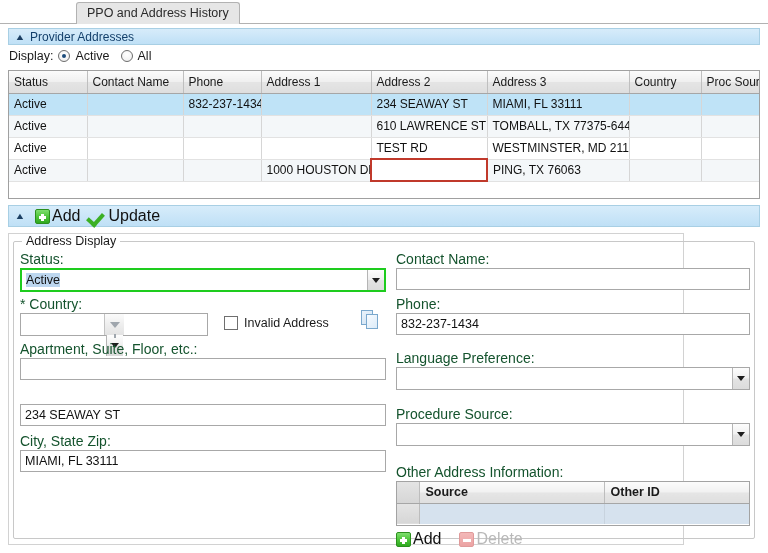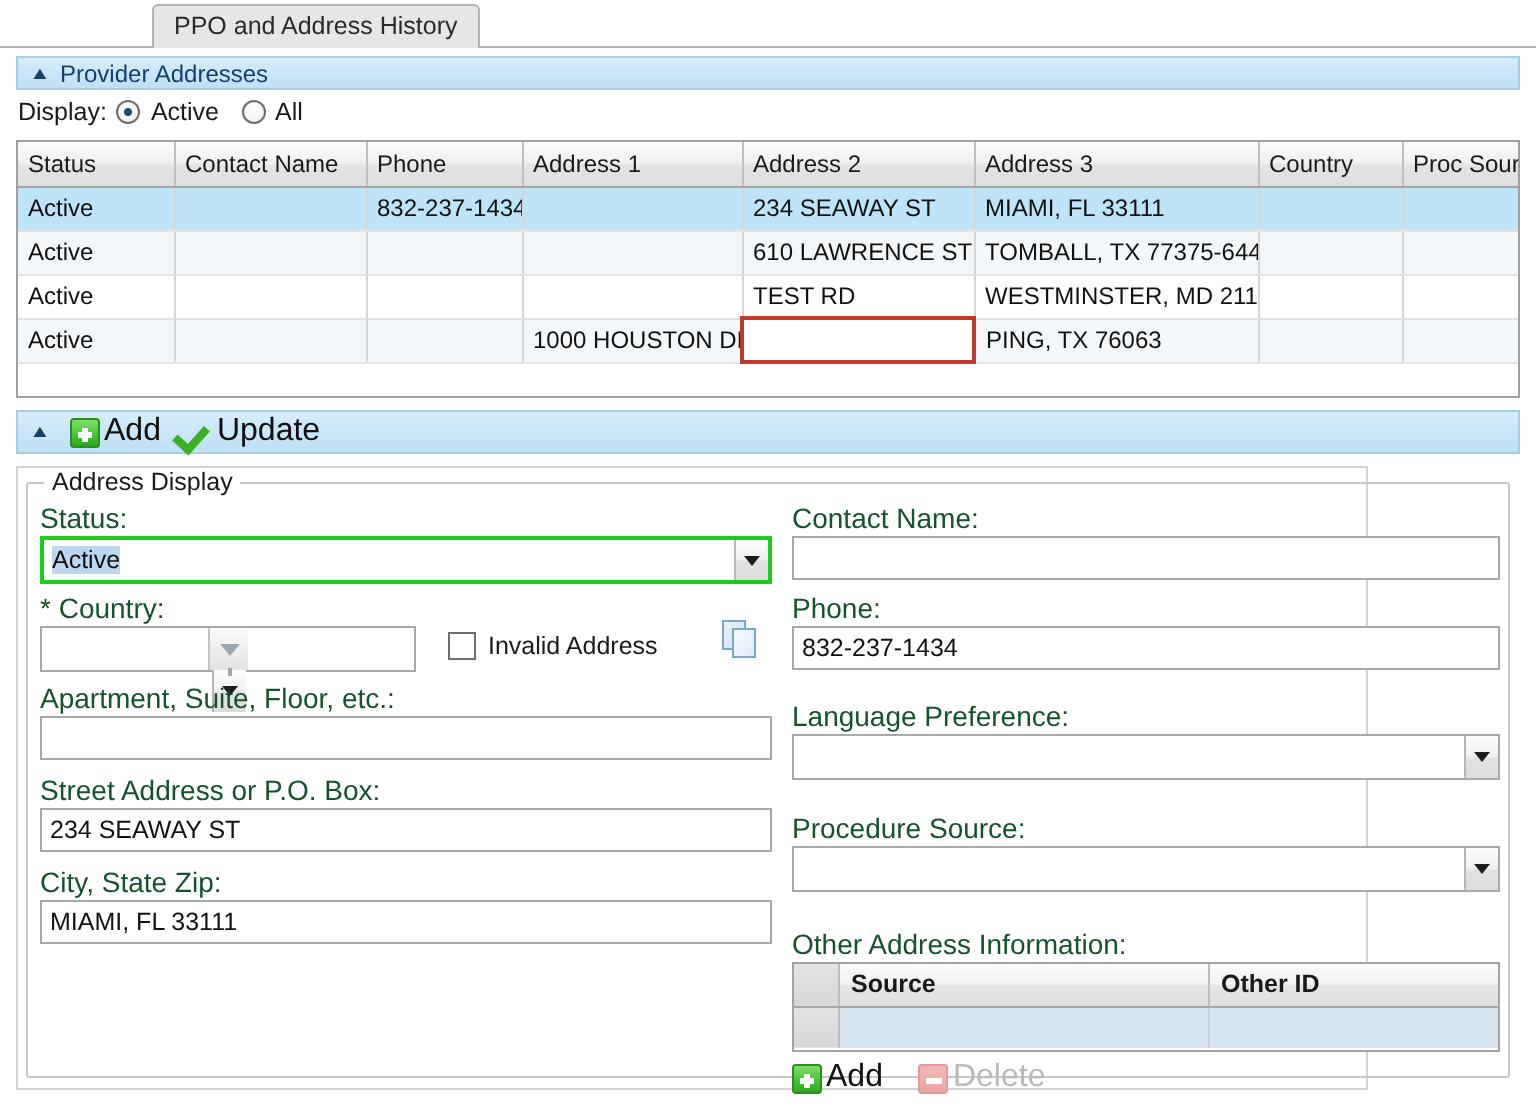--- a/index.html
+++ b/index.html
@@ -405,21 +405,20 @@
       </div>
 
       <div class="copyicon" style="left:347px; top:68px;">
         <span class="pg back"></span>
           <span class="pg front"></span>
       </div>
 
       <span class="fld-label" style="left:6px; top:99px;">Apartment, Suite, Floor, etc.:</span>
       <div class="txtbox" style="left:6px; top:116px; width:366px;"></div>
 
-      <span class="fld-label" style="left:6px; top:145px;">Street Address or P.O. Box:</span>
       <div class="txtbox" style="left:6px; top:162px; width:366px;">234 SEAWAY ST</div>
 
       <span class="fld-label" style="left:6px; top:191px;">City, State Zip:</span>
       <div class="txtbox" style="left:6px; top:208px; width:366px;">MIAMI, FL 33111</div>
 
       <span class="fld-label" style="left:382px; top:9px;">Contact Name:</span>
       <div class="txtbox" style="left:382px; top:26px; width:354px;"></div>
 
       <span class="fld-label" style="left:382px; top:54px;">Phone:</span>
       <div class="txtbox" style="left:382px; top:71px; width:354px;">832-237-1434</div>

